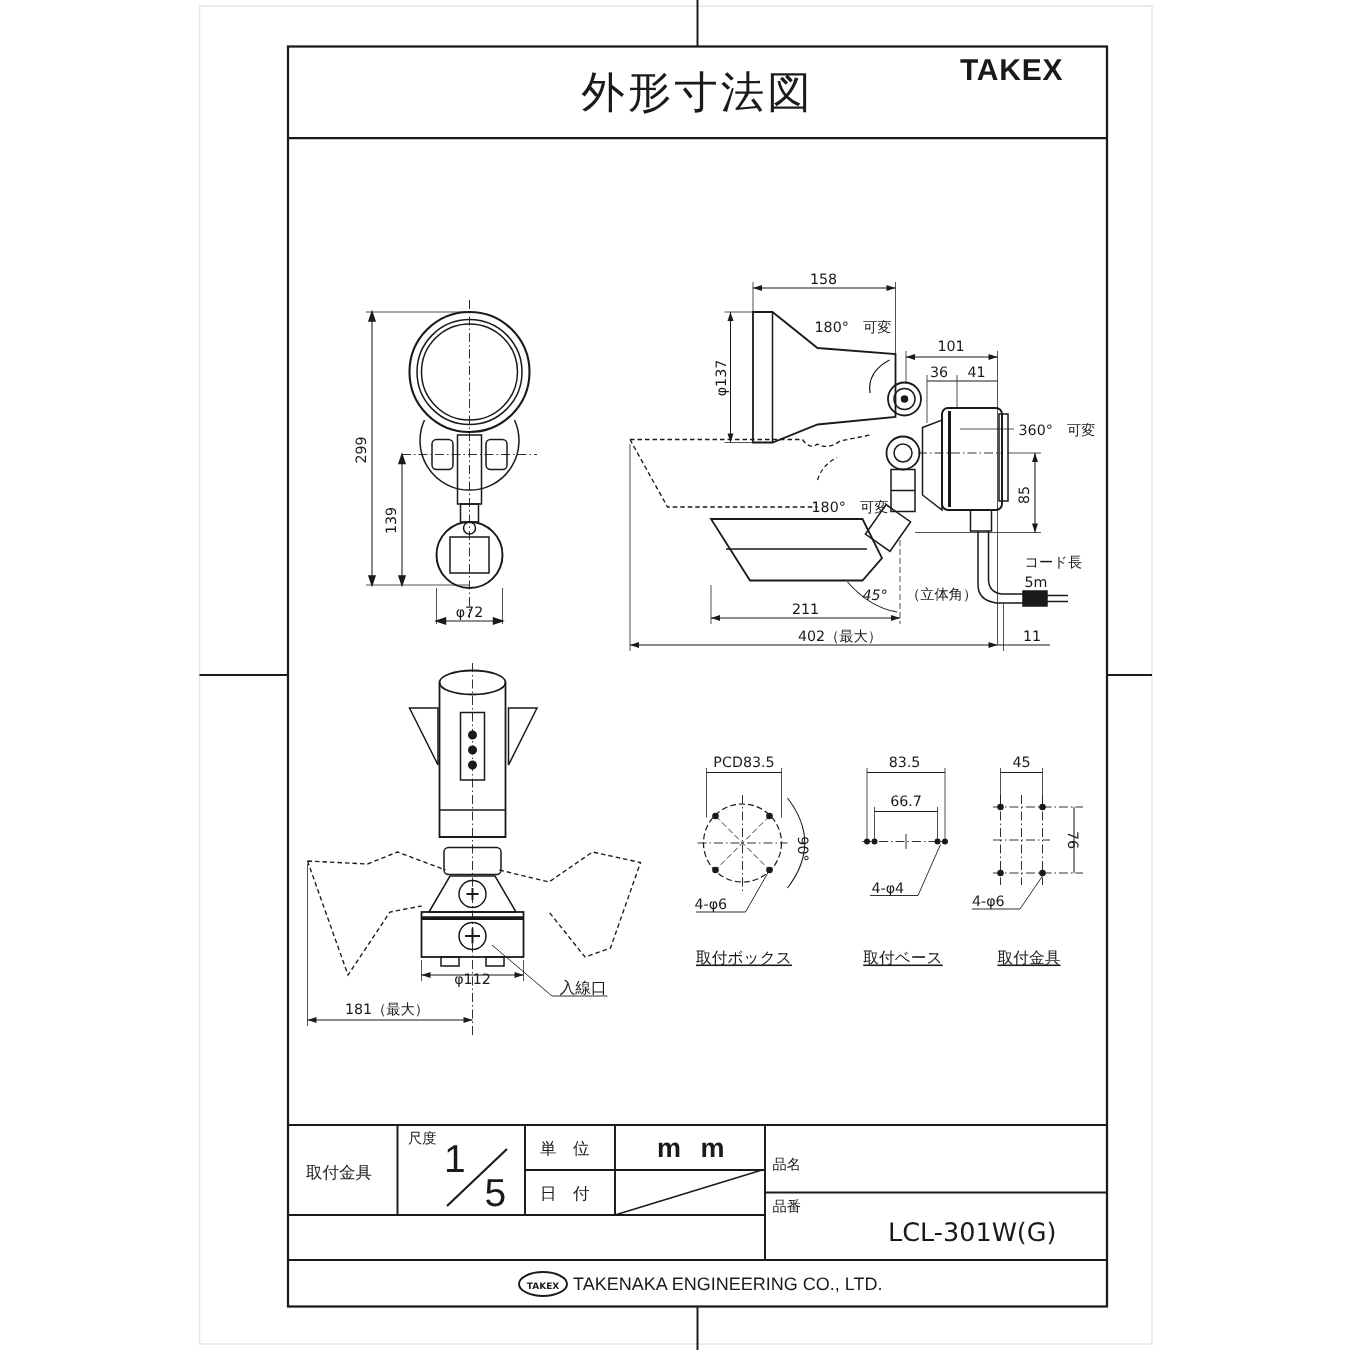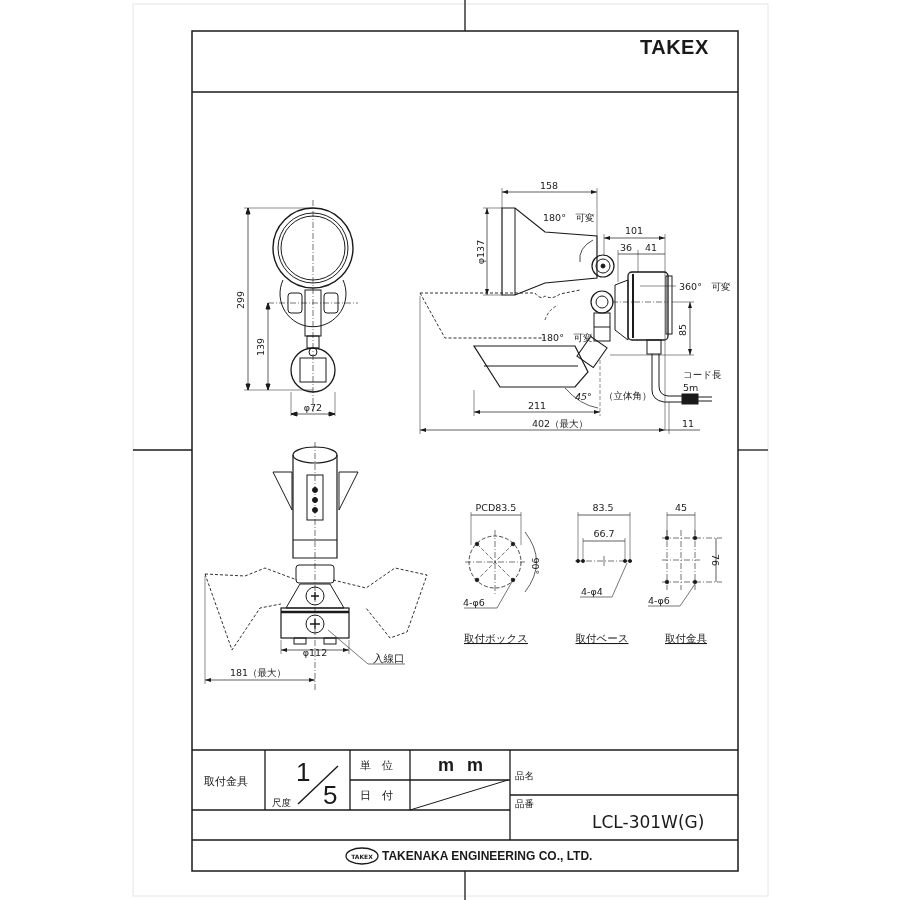--- a/index.html
+++ b/index.html
@@ -11,21 +11,21 @@
   .lbl{font-size:10.5px;}
   .ul{text-decoration:underline;}
   
   .abs{position:absolute;white-space:nowrap;}
   .title{left:192px;top:32px;width:546px;height:60px;display:flex;align-items:center;justify-content:center;font-size:29px;letter-spacing:2px;}
   .brand{left:640px;top:36px;font-family:"Liberation Sans",sans-serif;font-weight:bold;font-size:20px;letter-spacing:0.5px;}
   .tb-small{font-size:11px;}
   .tb-tiny{font-size:9.5px;}
   .tb-big{font-size:17px;}
   .tb-mm{font-family:"Liberation Sans",sans-serif;font-weight:bold;font-size:18px;letter-spacing:4px;}
-  .company{font-family:"Liberation Sans",sans-serif;font-weight:bold;font-size:12px;}
+  .company{font-family:"Liberation Sans",sans-serif;font-weight:normal;font-size:12px;}
   .frac{font-family:"Liberation Sans",sans-serif;font-size:26px;}
 </style>
 </head>
 <body>
 
 <div class="sheet">
 
 <svg width="900" height="900" viewBox="0 0 900 900">
 
   <rect x="133" y="4" width="635" height="892" fill="none" stroke="#e6e6e6" stroke-width="1"></rect>
@@ -289,24 +289,25 @@
     <line x1="350" y1="780" x2="510" y2="780"></line>
     <line x1="510" y1="795" x2="738" y2="795"></line>
     <line x1="410" y1="810" x2="508" y2="780" stroke-width="1"></line>
     <line x1="298" y1="804" x2="338" y2="766" stroke-width="1.4"></line>
   </g>
 
   <ellipse cx="362" cy="856" rx="16" ry="8" fill="none" stroke="#1a1a1a" stroke-width="1.3"></ellipse>
   <text x="362" y="859" text-anchor="middle" style="font-size:6px;font-weight:bold;">TAKEX</text>
 </svg>
 
+<div class="abs title">外形寸法図</div>
 <div class="abs brand">TAKEX</div>
 
 <div class="abs tb-small" style="left:204px;top:774px;">取付金具</div>
-<div class="abs tb-tiny" style="left:272px;top:753px;margin-top:44px;">尺度</div>
+<div class="abs tb-tiny" style="left:272px;top:753px;">尺度</div>
 <div class="abs frac" style="left:296px;top:757px;">1</div>
 <div class="abs frac" style="left:323px;top:780px;">5</div>
 <div class="abs tb-small" style="left:360px;top:758px;">単　位</div>
 <div class="abs tb-mm" style="left:438px;top:755px;">m m</div>
 <div class="abs tb-small" style="left:360px;top:788px;">日　付</div>
 <div class="abs tb-tiny" style="left:515px;top:770px;">品名</div>
 <div class="abs tb-tiny" style="left:515px;top:798px;">品番</div>
 <div class="abs tb-big" style="left:560px;top:812px;margin-left:32px;">LCL-301W(G)</div>
 <div class="abs company" style="left:382px;top:849px;">TAKENAKA ENGINEERING CO., LTD.</div>
 

